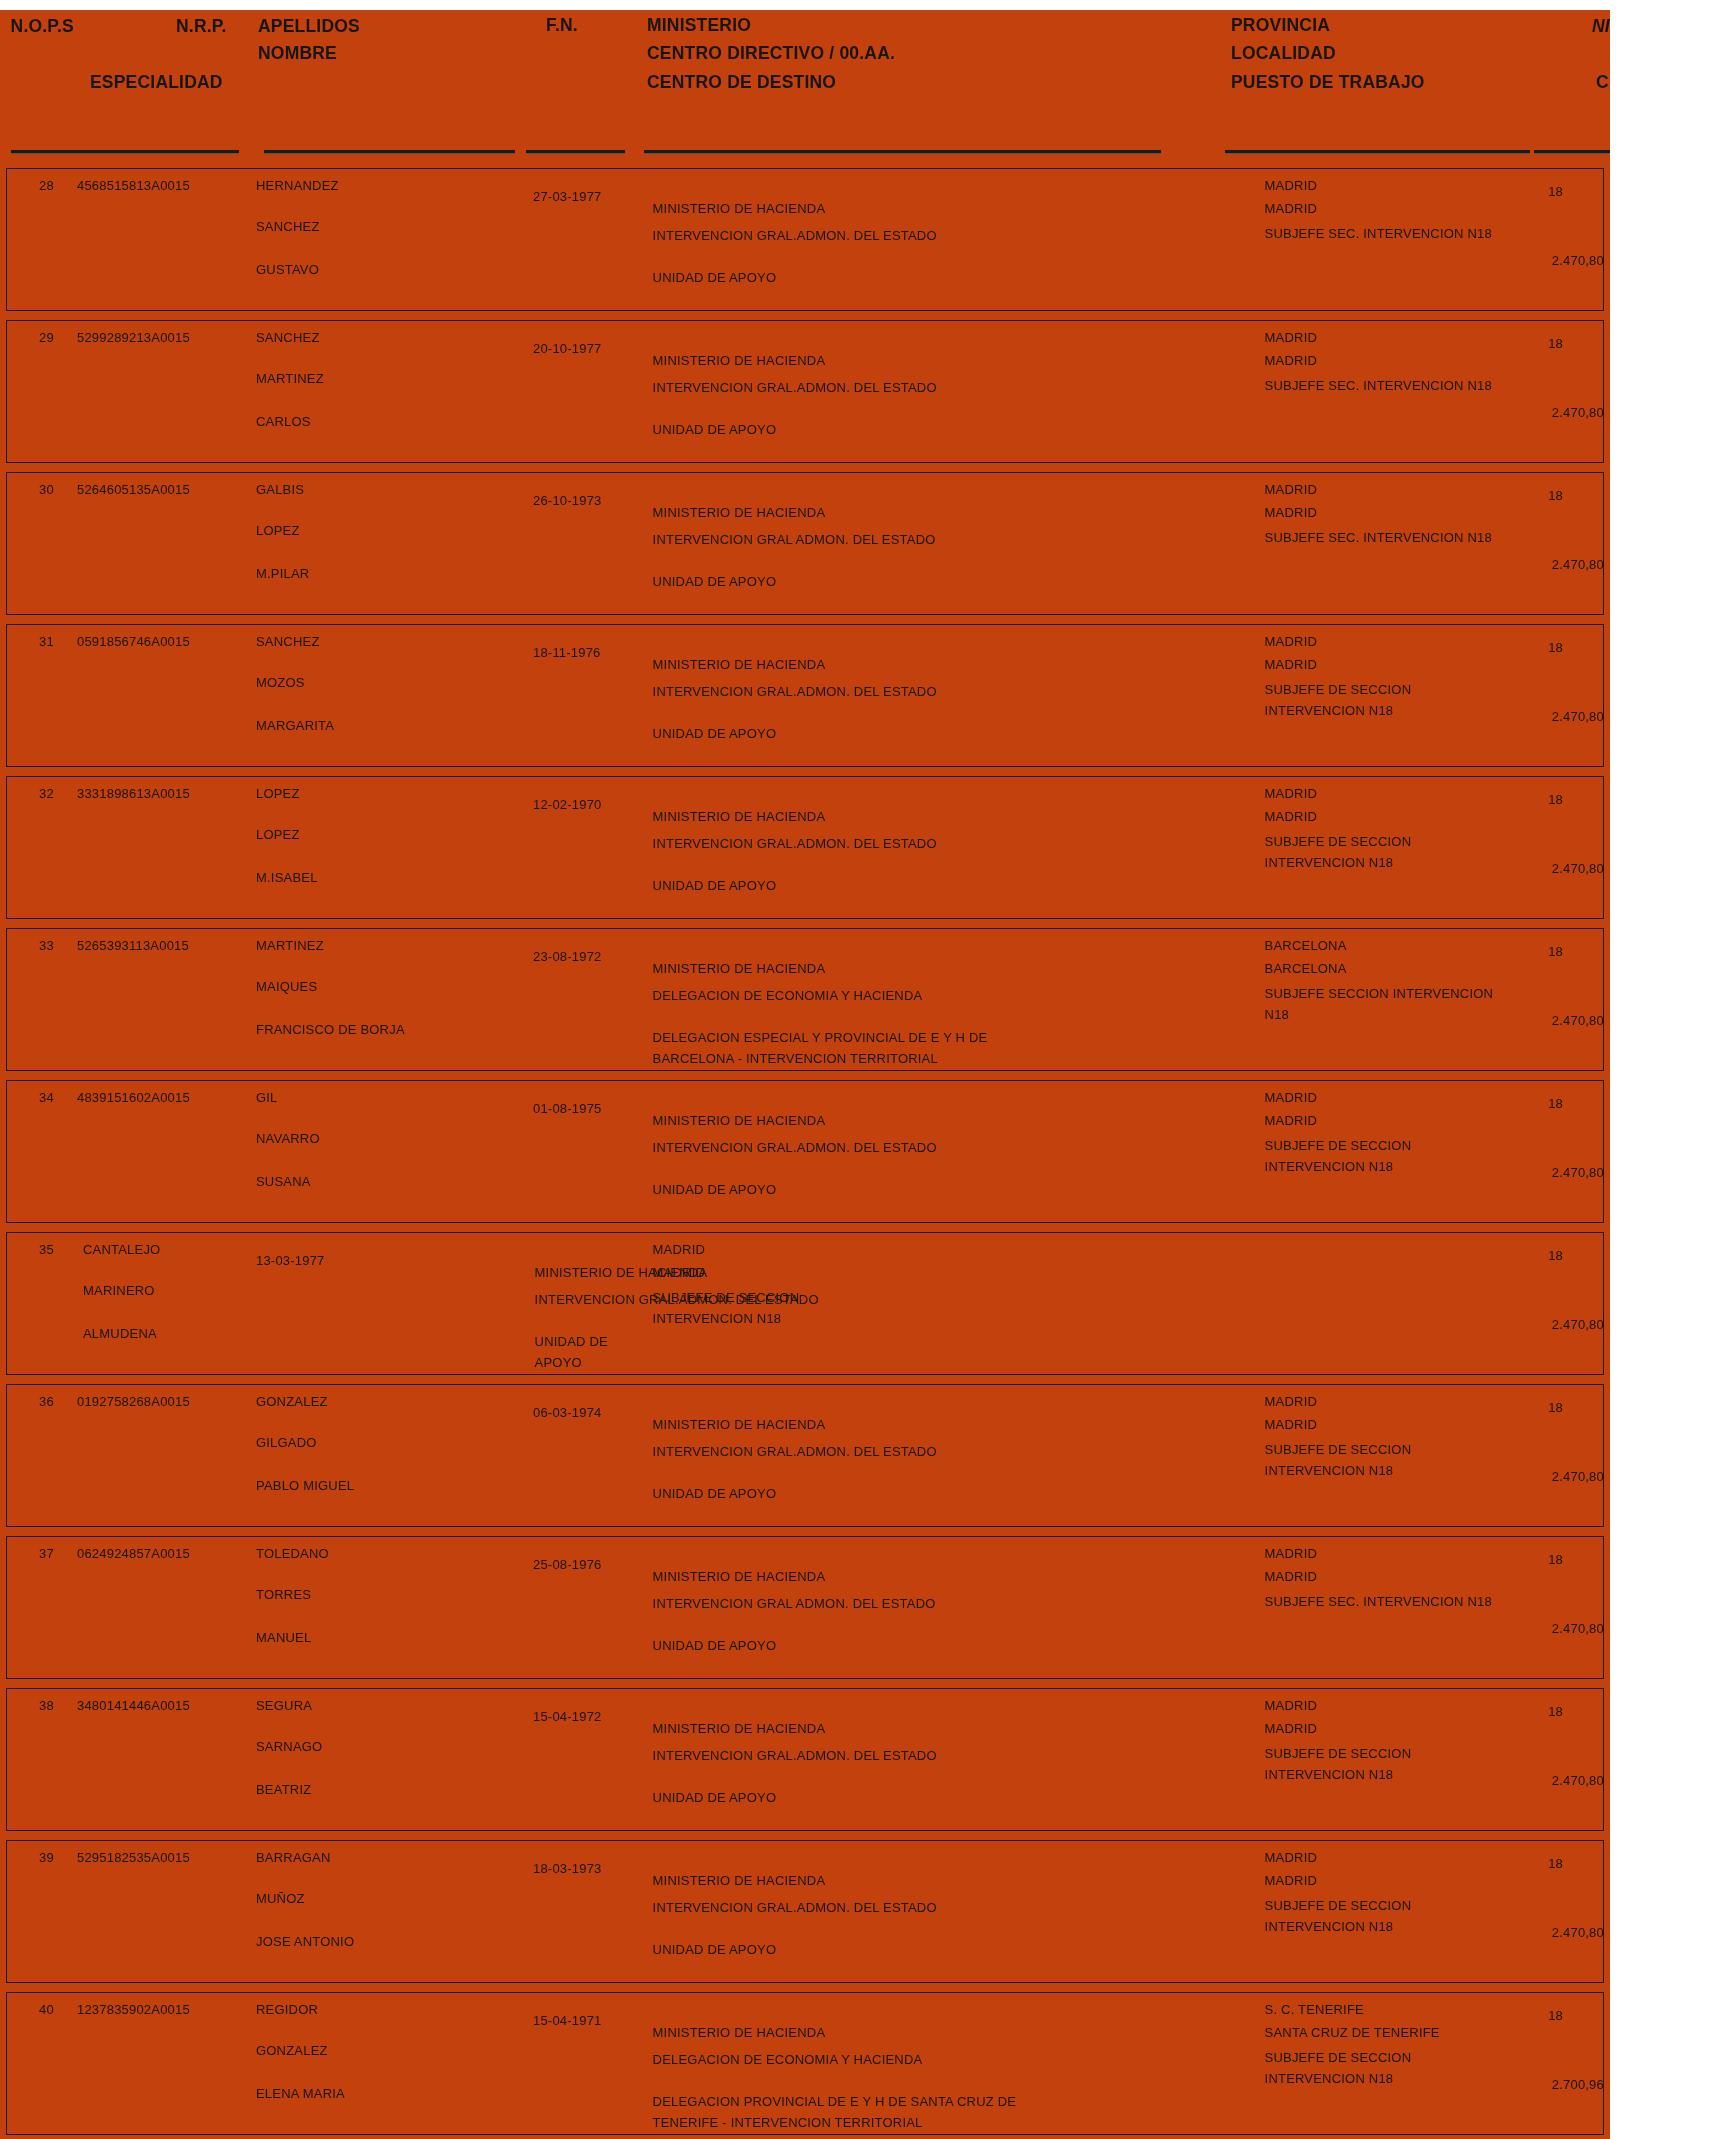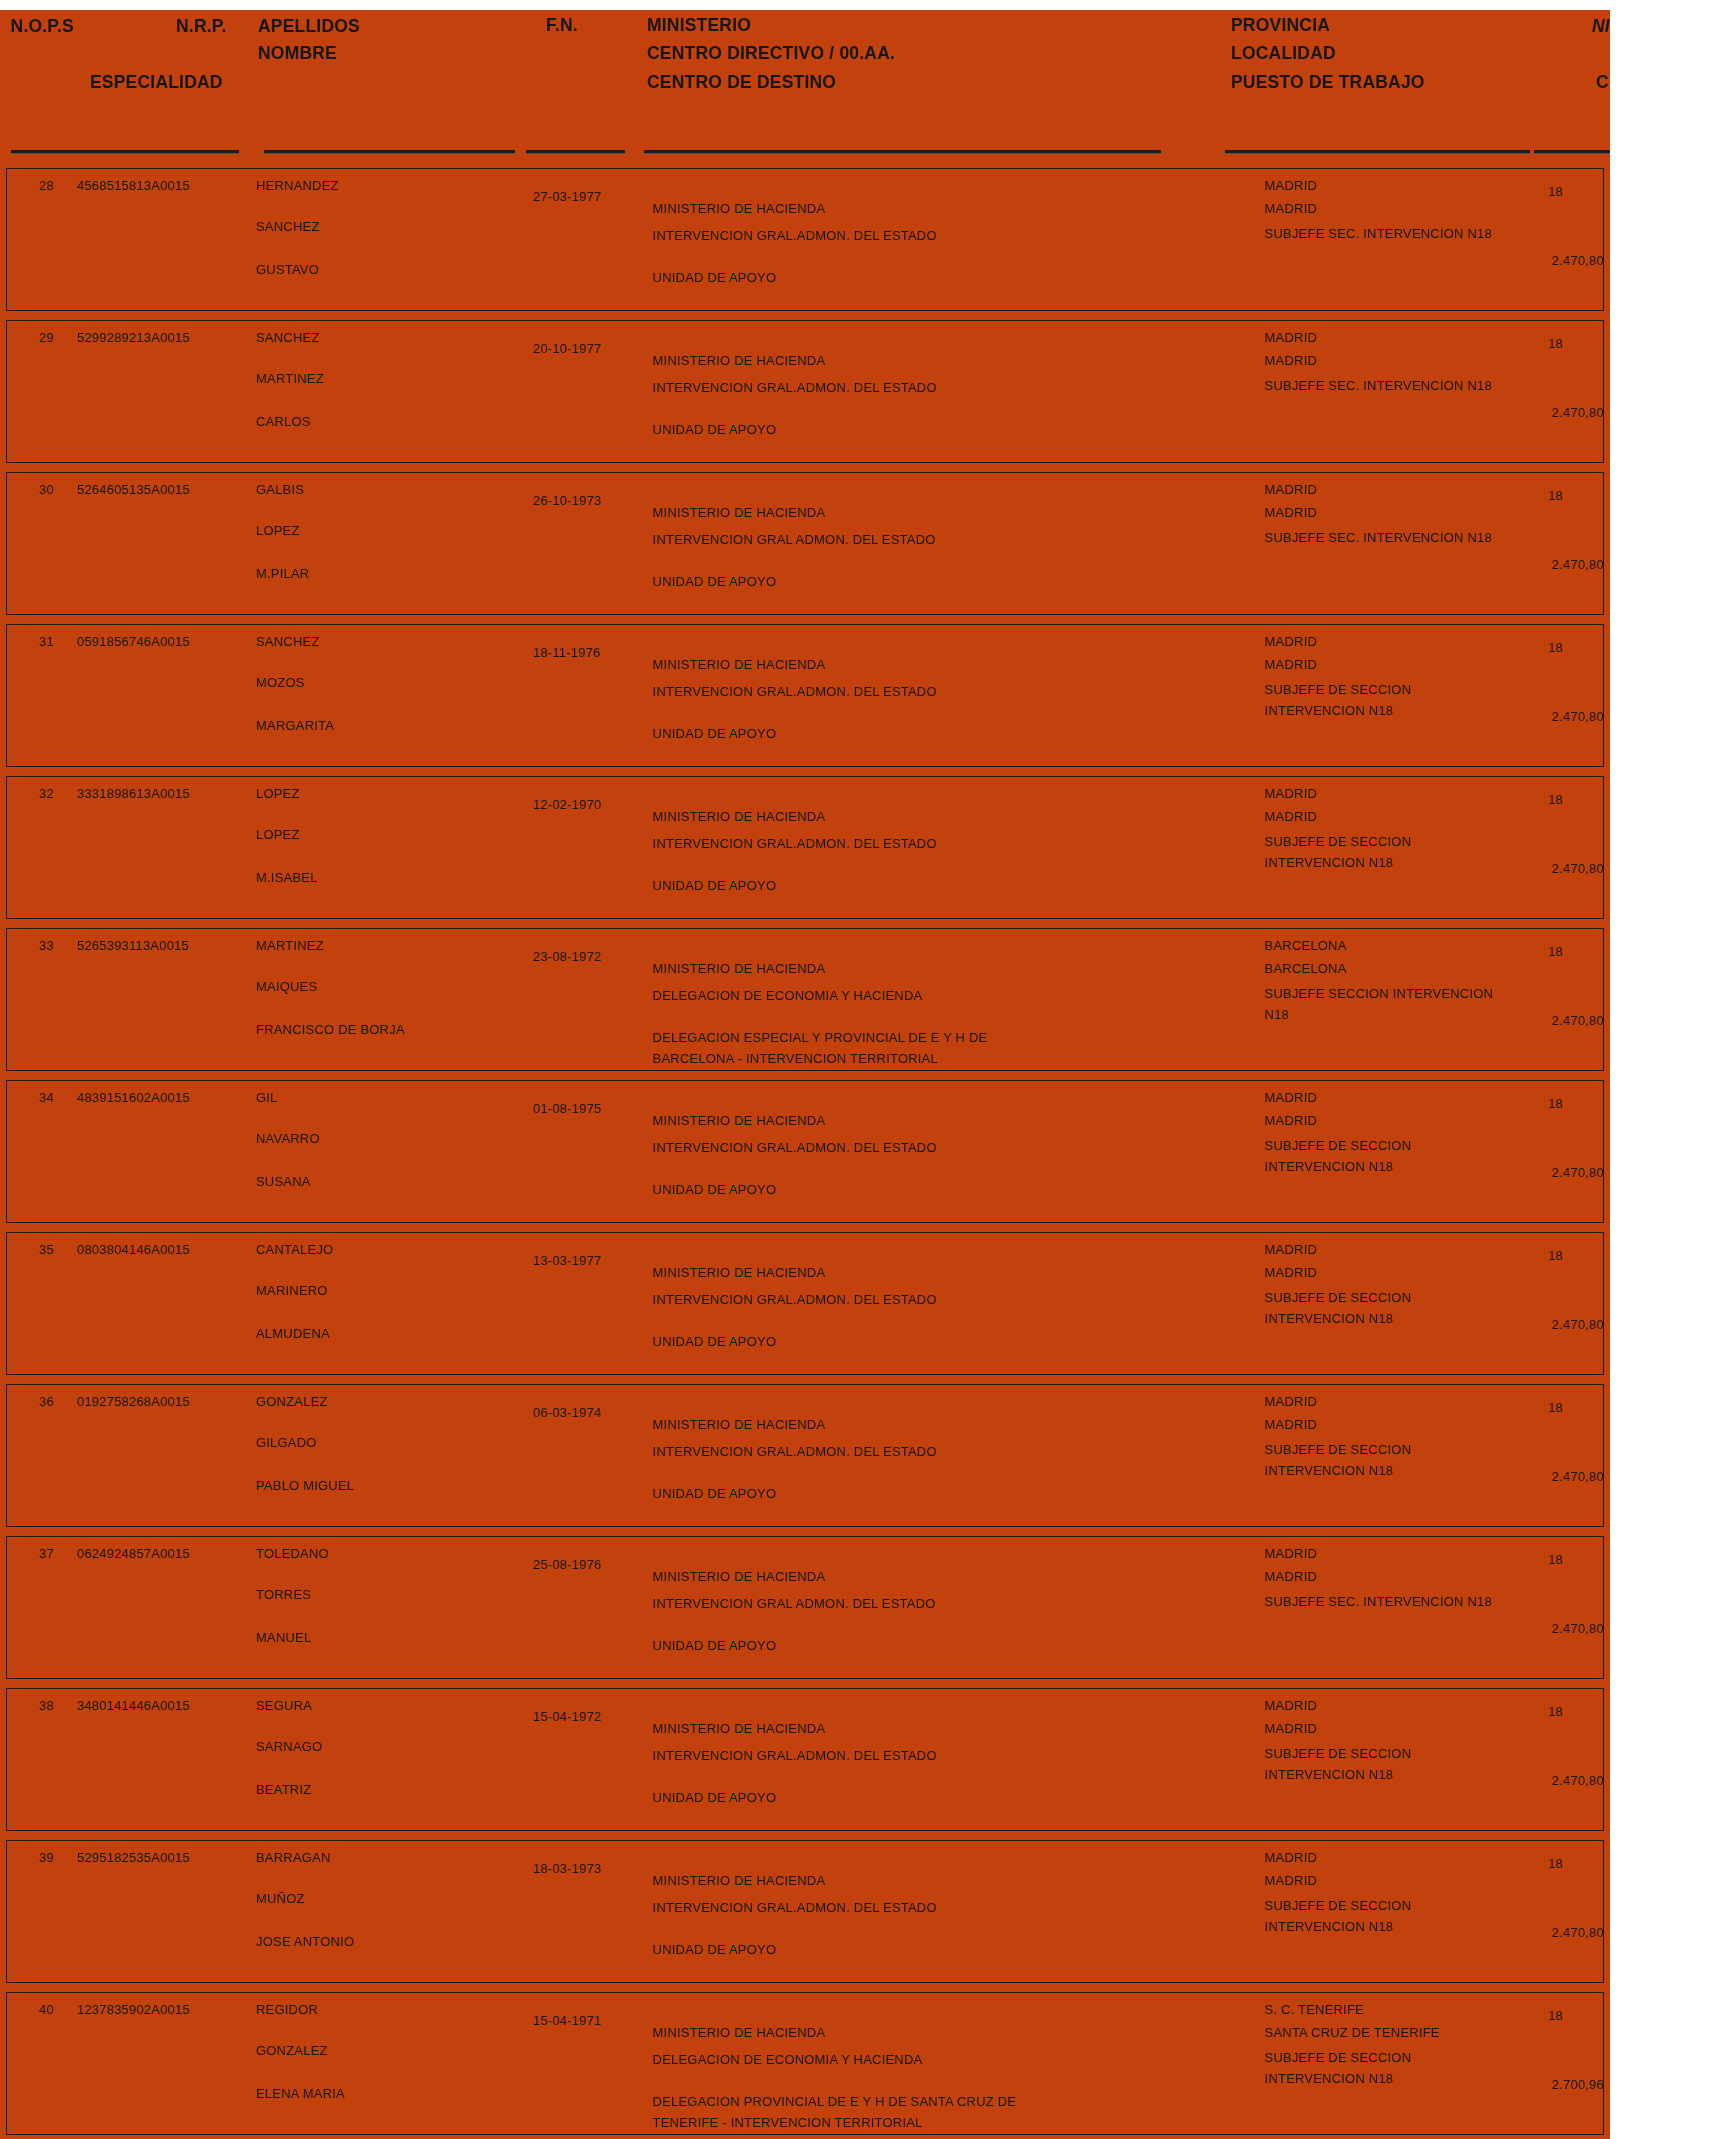--- a/index.html
+++ b/index.html
@@ -323,23 +323,20 @@
     <div class="cell c-niv">
       <span class="l1">18</span>
       <span class="l2">2.470,80</span>
     </div>
   </div>
 
   <div class="record">
     <div class="cell c-nops">
       <span>35</span>
     </div>
-    <div class="cell c-nrp">
-      <span>0803804146A0015</span>
-    </div>
     <div class="cell c-name">
       <span class="l1">CANTALEJO</span>
       <span class="l2">MARINERO</span>
       <span class="l3">ALMUDENA</span>
     </div>
     <div class="cell c-fn">
       <span>13-03-1977</span>
     </div>
     <div class="cell c-min">
       <span class="l1">MINISTERIO DE HACIENDA</span>

